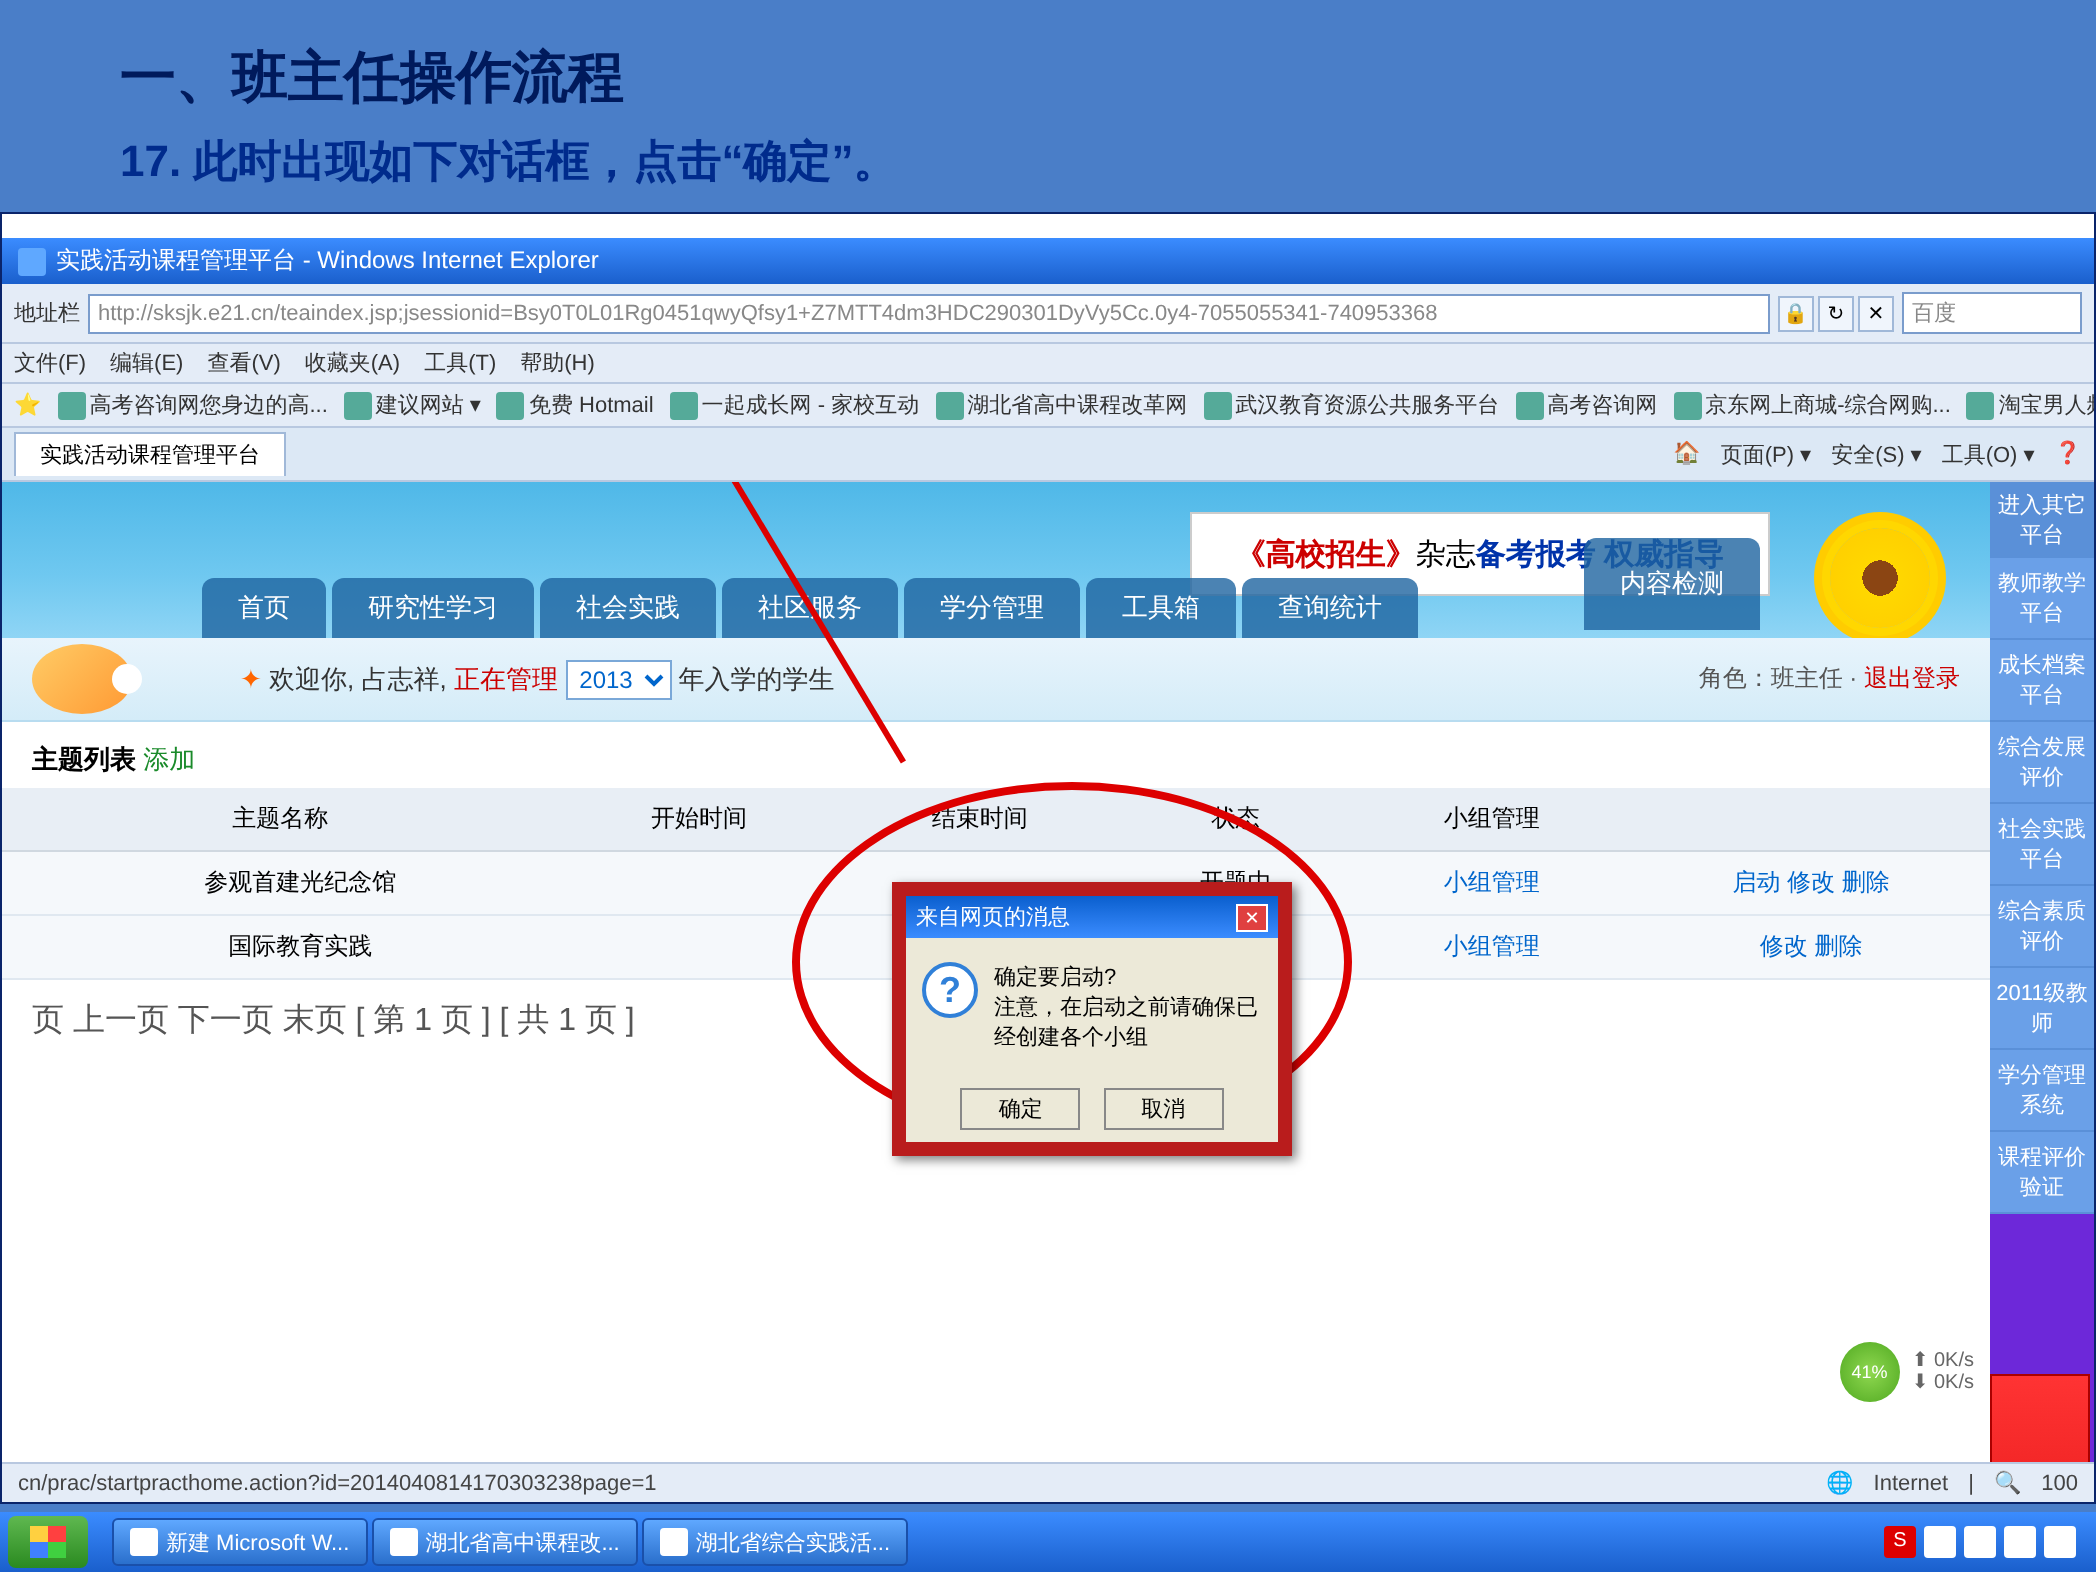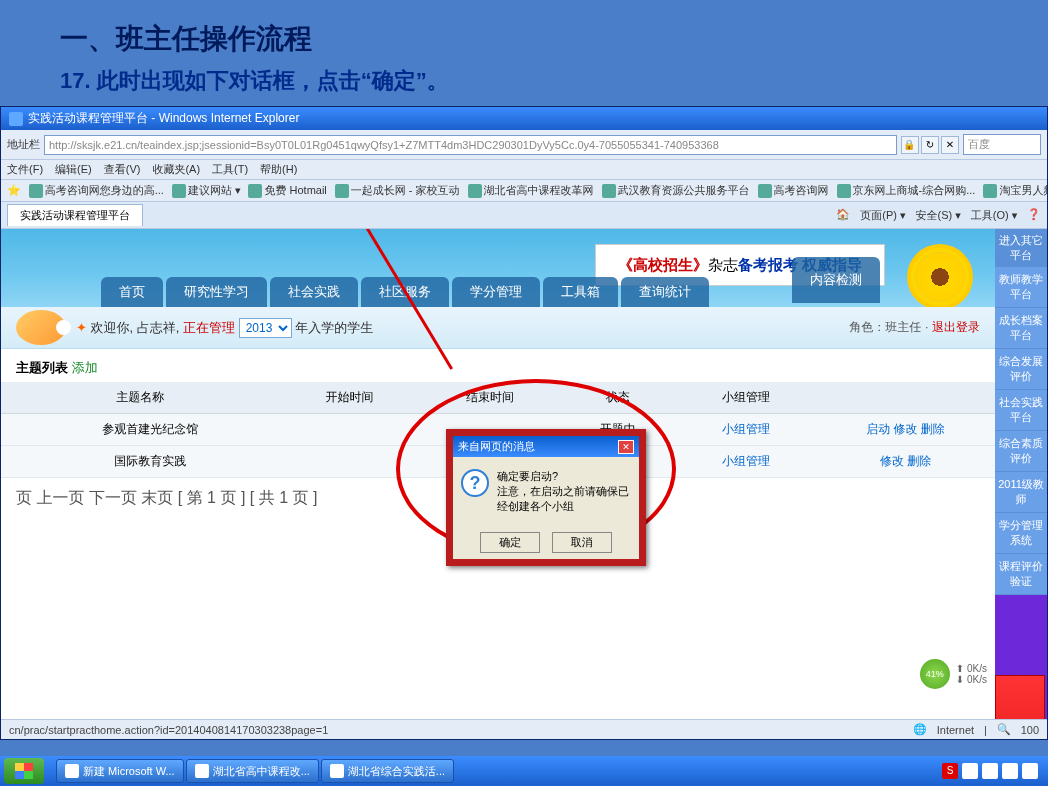--- a/index.html
+++ b/index.html
@@ -5,29 +5,29 @@
     * { margin: 0; padding: 0; box-sizing: border-box; }
     body { font-family: "Microsoft YaHei", SimSun, Arial, sans-serif; font-size: 12px; background: #4a7ec8; width: 1048px; height: 786px; overflow: hidden; position: relative; }
     
     
     .instruction { background: #4a7ec8; padding: 20px 60px 10px; color: #002b8c; }
     .instruction-title { font-size: 28px; font-weight: bold; margin-bottom: 8px; color: #001a5c; }
     .instruction-step { font-size: 22px; font-weight: bold; }
     
     
     .ie-window { background: #fff; border: 1px solid #0a246a; margin: 0; }
-    .ie-titlebar { background: linear-gradient(to bottom, #3b8cff, #1a5fcc); color: #fff; padding: 3px 8px; font-size: 12px; display: flex; align-items: center; }
+    .ie-titlebar { background: linear-gradient(to bottom, #3b8cff, #1a5fcc); color: #fff; padding: 3px 8px; font-size: 12px; display: flex; align-items: center; margin-top: 12px; }
     .ie-titlebar-icon { width: 14px; height: 14px; background: #5fa8ff; margin-right: 5px; border-radius: 2px; }
     
     .ie-addressbar { background: #e4ecf7; border-bottom: 1px solid #b8c8e0; padding: 4px 6px; display: flex; align-items: center; gap: 4px; font-size: 11px; }
     .addr-label { color: #333; }
     .addr-input { flex: 1; background: #fff; border: 1px solid #7a9ccc; padding: 2px 4px; color: #888; font-size: 11px; height: 20px; display: flex; align-items: center; }
     .addr-icons { display: flex; gap: 2px; }
     .addr-icon { width: 18px; height: 18px; border: 1px solid #a0b8d8; background: #f0f5fc; display: flex; align-items: center; justify-content: center; font-size: 10px; }
-    .search-box { width: 78px; background: #fff; border: 1px solid #7a9ccc; padding: 2px 4px; font-size: 11px; color: #888; }
+    .search-box { width: 90px; background: #fff; border: 1px solid #7a9ccc; padding: 2px 4px; font-size: 11px; color: #888; }
     
     .ie-menubar { background: #e4ecf7; border-bottom: 1px solid #b8c8e0; padding: 2px 6px; display: flex; gap: 12px; font-size: 11px; color: #333; }
     .ie-menu-item { cursor: pointer; }
     
     .ie-favbar { background: #e4ecf7; border-bottom: 1px solid #b8c8e0; padding: 3px 6px; display: flex; gap: 8px; font-size: 11px; align-items: center; overflow: hidden; }
     .fav-item { display: flex; align-items: center; gap: 2px; color: #333; white-space: nowrap; cursor: pointer; }
     .fav-icon { width: 14px; height: 14px; background: #5a9; border-radius: 2px; }
     
     .ie-tabbar { background: #dce8f5; border-bottom: 1px solid #b8c8e0; padding: 2px 6px; display: flex; justify-content: space-between; align-items: center; font-size: 11px; }
     .tab-active { background: #fff; border: 1px solid #a0b8d8; border-bottom: none; padding: 3px 12px; }
@@ -47,21 +47,21 @@
     .banner-ad { position: absolute; right: 110px; top: 15px; width: 290px; height: 42px; background: #fff; border: 1px solid #ccc; display: flex; align-items: center; justify-content: center; font-size: 15px; }
     .banner-red { color: #cc0000; font-weight: bold; }
     .banner-blue { color: #0033aa; font-weight: bold; }
     
     
     .site-nav { position: absolute; left: 100px; bottom: 0; display: flex; gap: 3px; }
     .nav-tab { background: rgba(30,100,160,0.8); color: #fff; padding: 6px 18px; border-radius: 6px 6px 0 0; font-size: 13px; cursor: pointer; }
     .nav-tab2 { position: absolute; right: 115px; bottom: 4px; background: rgba(30,100,160,0.8); color: #fff; padding: 14px 18px; border-radius: 6px 6px 0 0; font-size: 13px; cursor: pointer; text-align: right; }
     
     
-    .welcome-bar { height: 42px; background: linear-gradient(to bottom, #e8f4fc, #d4ecf8); border-bottom: 1px solid #b8dcf0; display: flex; align-items: center; padding: 0 15px; position: relative; }
+    .welcome-bar { height: 42px; background: linear-gradient(to bottom, #e8f4fc, #d4ecf8); border-bottom: 1px solid #b8dcf0; display: flex; align-items: center; padding: 0 15px; position: relative; gap: 44px; }
     .welcome-icon { width: 50px; height: 35px; background: linear-gradient(135deg, #ffcc66, #ff9933); border-radius: 50%; margin-right: 10px; position: relative; }
     .welcome-icon::after { content: ""; position: absolute; right: -5px; top: 10px; width: 15px; height: 15px; background: #fff; border-radius: 50%; }
     .welcome-text { font-size: 13px; color: #333; }
     .welcome-text .star { color: #ff6600; }
     .welcome-text .highlight { color: #cc0000; }
     .year-select { border: 1px solid #7aa8d8; background: #fff; padding: 1px 2px; color: #0066cc; font-size: 12px; }
     .welcome-right { margin-left: auto; font-size: 12px; color: #555; }
     .welcome-right a { color: #cc0000; text-decoration: none; }
     
     

